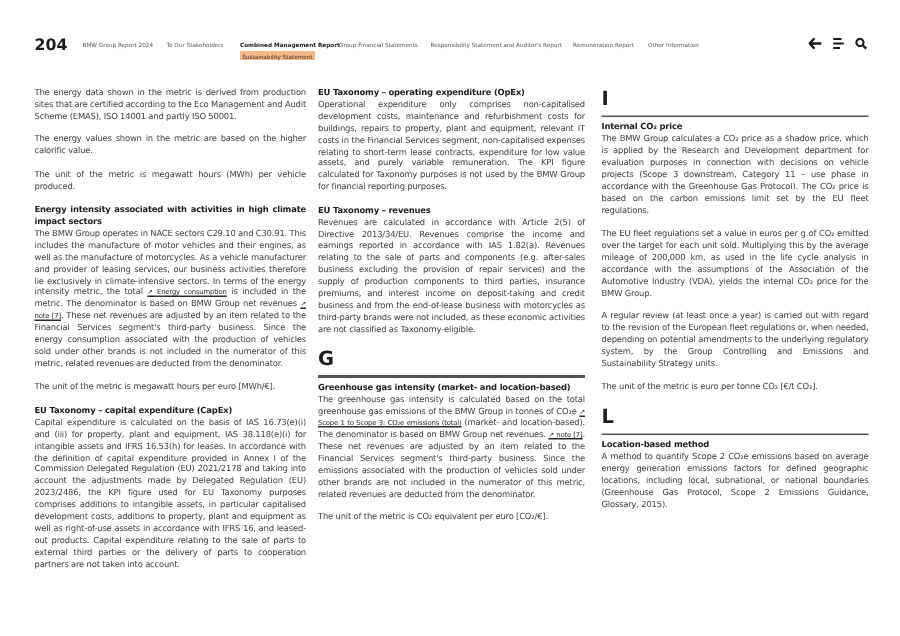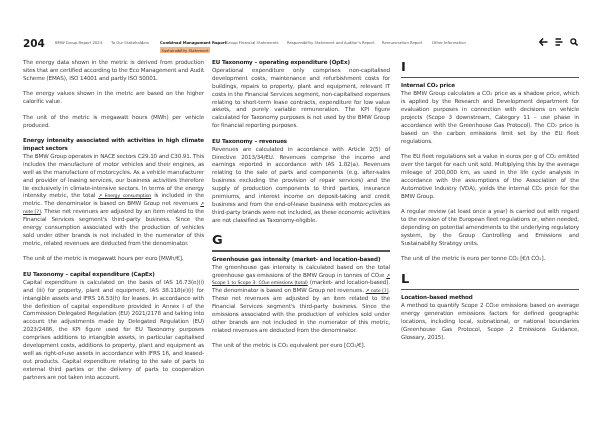--- a/index.html
+++ b/index.html
@@ -1,19 +1,19 @@
 <!DOCTYPE html>
 <html><head>
 <meta charset="utf-8">
 <style>
   * { box-sizing: border-box; margin: 0; padding: 0; }
   html, body { width: 600px; height: 424px; background: #ffffff; overflow: hidden; }
   body { font-family: "Liberation Sans", sans-serif; color: #3a3a3a; position: relative; }
 
-  .topbar { position: absolute; left: 0; top: 16px; width: 600px; height: 42px; }
+  .topbar { position: absolute; left: 0; top: 3px; width: 600px; height: 42px; }
   .page-num { position: absolute; left: 23px; top: 21px; font-size: 10.5px; font-weight: bold; color: #1a1a1a; font-family: "DejaVu Sans", sans-serif; }
   .nav { position: absolute; top: 24px; font-size: 3.8px; color: #555; white-space: nowrap; font-family: "DejaVu Sans", sans-serif; }
   .nav.active { font-weight: bold; color: #1a1a1a; }
   .nav-sub { position: absolute; left: 160px; top: 31px; font-size: 3.8px; background: #f3b88a; color: #3a2a20; padding: 0.5px 1.5px; white-space: nowrap; font-family: "DejaVu Sans", sans-serif; }
   .icons { position: absolute; top: 22px; left: 539px; display: flex; gap: 7px; align-items: center; }
   .icons svg { display: block; }
 
   .col { position: absolute; top: 59px; font-size: 5.6px; line-height: 7.9px; color: #3e3e3e; text-align: justify; font-family: "DejaVu Sans", sans-serif; letter-spacing: -0.12px; }
   .col p { margin-bottom: 7.6px; }
   .col h3 { font-size: 5.6px; font-weight: bold; color: #1e1e1e; line-height: 7.9px; }

